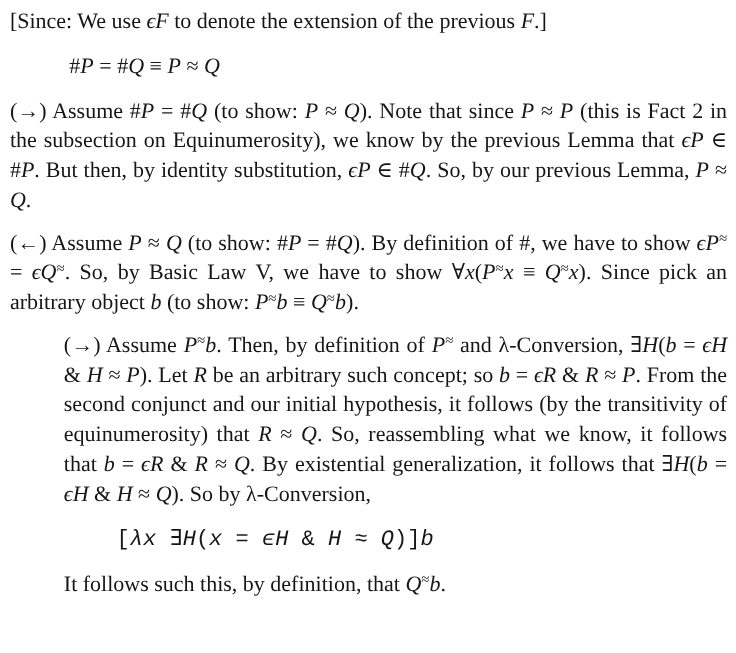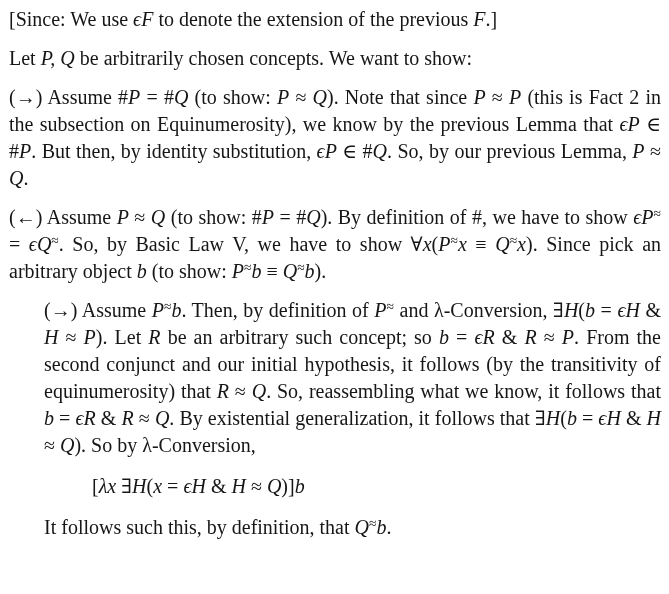--- a/index.html
+++ b/index.html
@@ -20,44 +20,45 @@
   }
   p.para {
     margin: 0 0 12px 0;
     text-align: justify;
   }
   p.formula {
     margin: 14px 0 14px 54px;
     text-align: left;
   }
   .nested {
-    margin-left: 35px;
+    margin-left: 49px;
   }
   .nested p.formula {
     margin-left: 48px;
+    font-family: Liberation Mono, monospace;
   }
   
   .r-rm { font-style: normal; }
   .r-it { font-style: italic; }
   .r-sup {
     font-style: normal;
     font-size: 68%;
     position: relative;
     top: -0.45em;
     line-height: 0;
   }
 </style>
 </head>
 <body>
 
 <div class="doc">
   <p class="para"><span class="r-rm">[Since: We use </span><span class="r-it">ϵF</span><span class="r-rm"> to denote the extension of the previous </span><span class="r-it">F</span><span class="r-rm">.]</span></p>
 
-  <p class="para"><span class="r-rm">Let </span><span class="r-it">P, Q</span><span class="r-rm"> be arbitrarily chosen concepts. We want to show:</span></p>
 
+  <p class="formula"><span class="r-rm">#</span><span class="r-it">P</span><span class="r-rm"> = #</span><span class="r-it">Q</span><span class="r-rm"> ≡ </span><span class="r-it">P</span><span class="r-rm"> ≈ </span><span class="r-it">Q</span></p>
 
   <p class="para"><span class="r-rm">(→) Assume #</span><span class="r-it">P</span><span class="r-rm"> = #</span><span class="r-it">Q</span><span class="r-rm"> (to show: </span><span class="r-it">P</span><span class="r-rm"> ≈ </span><span class="r-it">Q</span><span class="r-rm">). Note that since </span><span class="r-it">P</span><span class="r-rm"> ≈ </span><span class="r-it">P</span><span class="r-rm"> (this is Fact 2 in the subsection on Equinumerosity), we know by the previous Lemma that </span><span class="r-it">ϵP</span><span class="r-rm"> ∈ #</span><span class="r-it">P</span><span class="r-rm">. But then, by identity substitution, </span><span class="r-it">ϵP</span><span class="r-rm"> ∈ #</span><span class="r-it">Q</span><span class="r-rm">. So, by our previous Lemma, </span><span class="r-it">P</span><span class="r-rm"> ≈ </span><span class="r-it">Q</span><span class="r-rm">.</span></p>
 
   <p class="para"><span class="r-rm">(←) Assume </span><span class="r-it">P</span><span class="r-rm"> ≈ </span><span class="r-it">Q</span><span class="r-rm"> (to show: #</span><span class="r-it">P</span><span class="r-rm"> = #</span><span class="r-it">Q</span><span class="r-rm">). By definition of #, we have to show </span><span class="r-it">ϵP</span><span class="r-sup">≈</span><span class="r-rm"> = </span><span class="r-it">ϵQ</span><span class="r-sup">≈</span><span class="r-rm">. So, by Basic Law V, we have to show ∀</span><span class="r-it">x</span><span class="r-rm">(</span><span class="r-it">P</span><span class="r-sup">≈</span><span class="r-it">x</span><span class="r-rm"> ≡ </span><span class="r-it">Q</span><span class="r-sup">≈</span><span class="r-it">x</span><span class="r-rm">). Since pick an arbitrary object </span><span class="r-it">b</span><span class="r-rm"> (to show: </span><span class="r-it">P</span><span class="r-sup">≈</span><span class="r-it">b</span><span class="r-rm"> ≡ </span><span class="r-it">Q</span><span class="r-sup">≈</span><span class="r-it">b</span><span class="r-rm">).</span></p>
 
   <div class="nested">
     <p class="para"><span class="r-rm">(→) Assume </span><span class="r-it">P</span><span class="r-sup">≈</span><span class="r-it">b</span><span class="r-rm">. Then, by definition of </span><span class="r-it">P</span><span class="r-sup">≈</span><span class="r-rm"> and λ-Conversion, ∃</span><span class="r-it">H</span><span class="r-rm">(</span><span class="r-it">b</span><span class="r-rm"> = </span><span class="r-it">ϵH</span><span class="r-rm"> &amp; </span><span class="r-it">H</span><span class="r-rm"> ≈ </span><span class="r-it">P</span><span class="r-rm">). Let </span><span class="r-it">R</span><span class="r-rm"> be an arbitrary such concept; so </span><span class="r-it">b</span><span class="r-rm"> = </span><span class="r-it">ϵR</span><span class="r-rm"> &amp; </span><span class="r-it">R</span><span class="r-rm"> ≈ </span><span class="r-it">P</span><span class="r-rm">. From the second conjunct and our initial hypothesis, it follows (by the transitivity of equinumerosity) that </span><span class="r-it">R</span><span class="r-rm"> ≈ </span><span class="r-it">Q</span><span class="r-rm">. So, reassembling what we know, it follows that </span><span class="r-it">b</span><span class="r-rm"> = </span><span class="r-it">ϵR</span><span class="r-rm"> &amp; </span><span class="r-it">R</span><span class="r-rm"> ≈ </span><span class="r-it">Q</span><span class="r-rm">. By existential generalization, it follows that ∃</span><span class="r-it">H</span><span class="r-rm">(</span><span class="r-it">b</span><span class="r-rm"> = </span><span class="r-it">ϵH</span><span class="r-rm"> &amp; </span><span class="r-it">H</span><span class="r-rm"> ≈ </span><span class="r-it">Q</span><span class="r-rm">). So by λ-Conversion,</span></p>
 
     <p class="formula"><span class="r-rm">[</span><span class="r-it">λx</span><span class="r-rm"> ∃</span><span class="r-it">H</span><span class="r-rm">(</span><span class="r-it">x</span><span class="r-rm"> = </span><span class="r-it">ϵH</span><span class="r-rm"> &amp; </span><span class="r-it">H</span><span class="r-rm"> ≈ </span><span class="r-it">Q</span><span class="r-rm">)]</span><span class="r-it">b</span></p>
 

